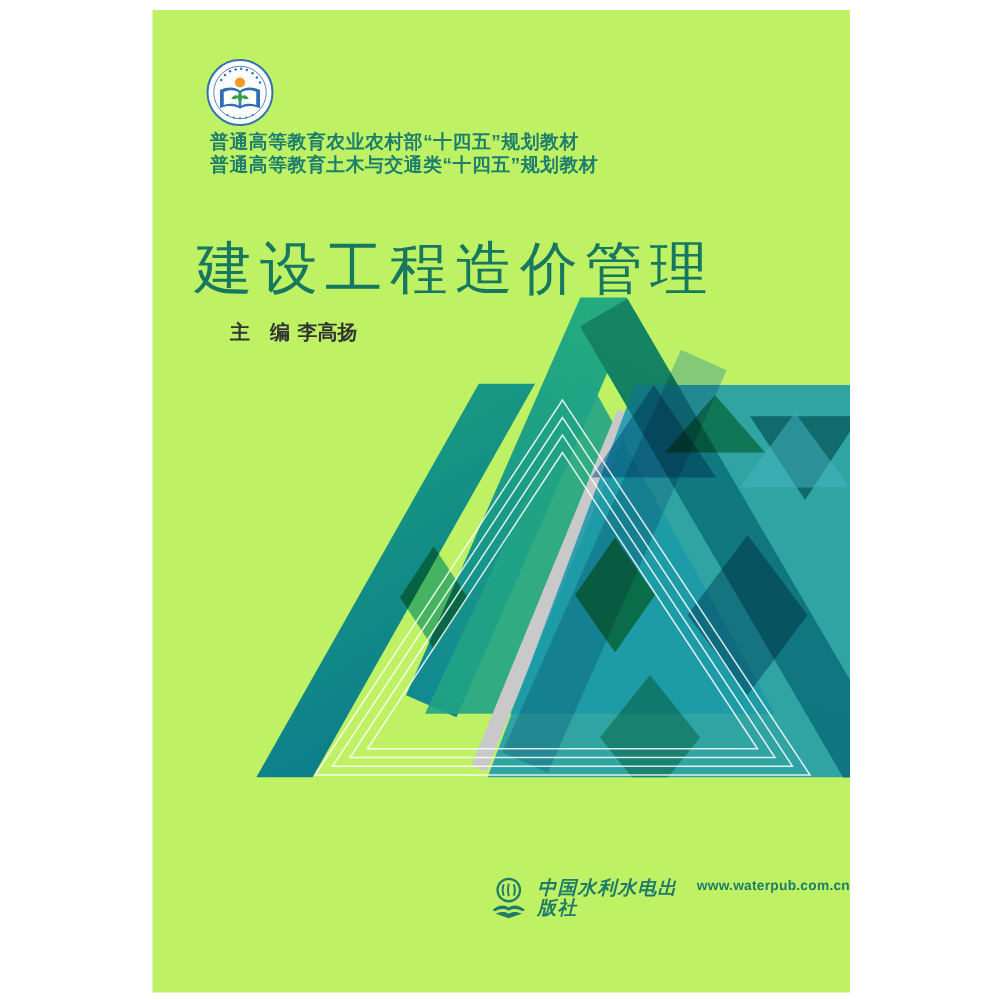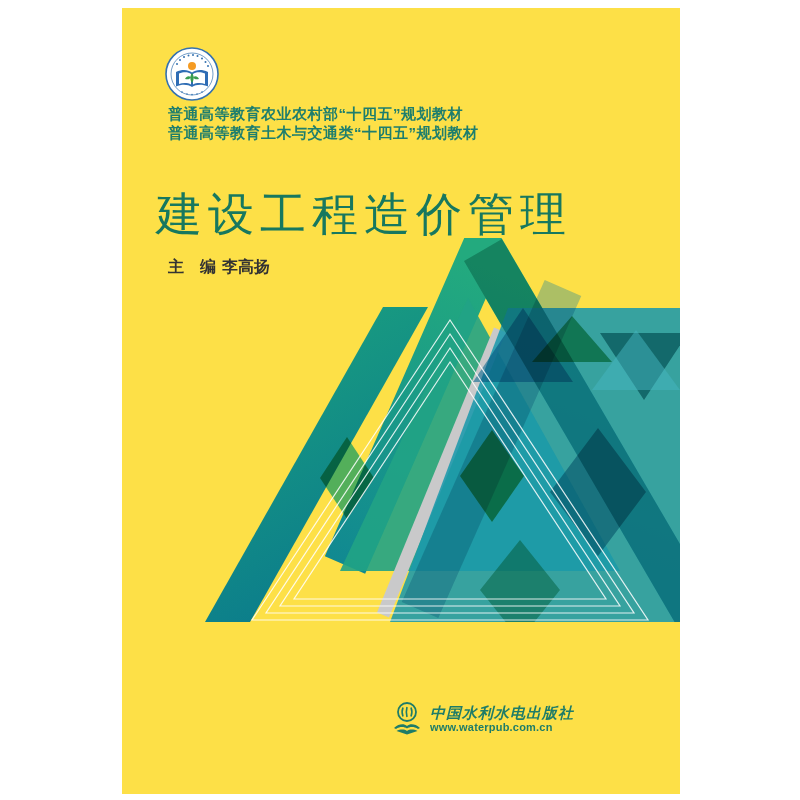--- a/index.html
+++ b/index.html
@@ -1,44 +1,44 @@
 <!DOCTYPE html>
 <html><head>
 <meta charset="utf-8">
 <style>
   html,body{margin:0;padding:0;background:#ffffff;width:800px;height:800px;overflow:hidden;
     font-family:"Liberation Sans","DejaVu Sans",sans-serif;}
   .page{position:relative;width:800px;height:800px;background:#ffffff;}
-  .cover{position:absolute;left:122px;top:8px;width:558px;height:786px;background:#fde047;overflow:hidden;}
+  .cover{position:absolute;left:122px;top:8px;width:558px;height:786px;background:#bef264;overflow:hidden;}
 
   
   .badge{position:absolute;left:42px;top:38px;width:56px;height:56px;}
 
   
   .series{position:absolute;left:46px;top:96px;color:#1e7e6d;font-size:15px;font-weight:bold;line-height:19px;letter-spacing:0.5px;white-space:nowrap;}
 
   
   .title{position:absolute;left:34px;top:176px;color:#17785f;font-size:46px;font-weight:normal;
     font-family:"Liberation Serif","DejaVu Serif",serif;letter-spacing:6px;white-space:nowrap;}
 
   
   .editors{position:absolute;left:46px;top:250px;color:#333333;font-size:16px;font-weight:bold;}
-  .ed-row{display:flex;margin-bottom:9px;line-height:18px;white-space:nowrap;}
+  .ed-row{display:flex;margin-bottom:9px;line-height:18px;white-space:nowrap;margin-left:16px;}
   .ed-label{width:52px;display:inline-flex;justify-content:space-between;margin-right:2px;flex:none;}
   .ed-label.full{justify-content:flex-start;}
   .ed-names{white-space:pre;text-align:right;}
   .ed-row.indent{padding-left:54px;}
 
   
   .art{position:absolute;left:0;top:0;width:558px;height:786px;pointer-events:none;}
 
   
   .publisher{position:absolute;left:268px;top:693px;display:flex;align-items:center;color:#1e7c68;}
   .pubmark{width:34px;height:36px;flex:none;margin-right:6px;}
-  .pubtext{display:flex;flex-direction:column;}
+  .pubtext{display:flex;flex-direction:row;}
   .pubname{font-size:15px;font-weight:bold;letter-spacing:1px;line-height:16px;
     font-family:"Liberation Serif","DejaVu Serif",serif;font-style:italic;}
   .puburl{font-size:11px;font-weight:bold;line-height:13px;letter-spacing:0.2px;}
 </style>
 </head>
 <body>
 
 <div class="page">
   <div class="cover">
 

